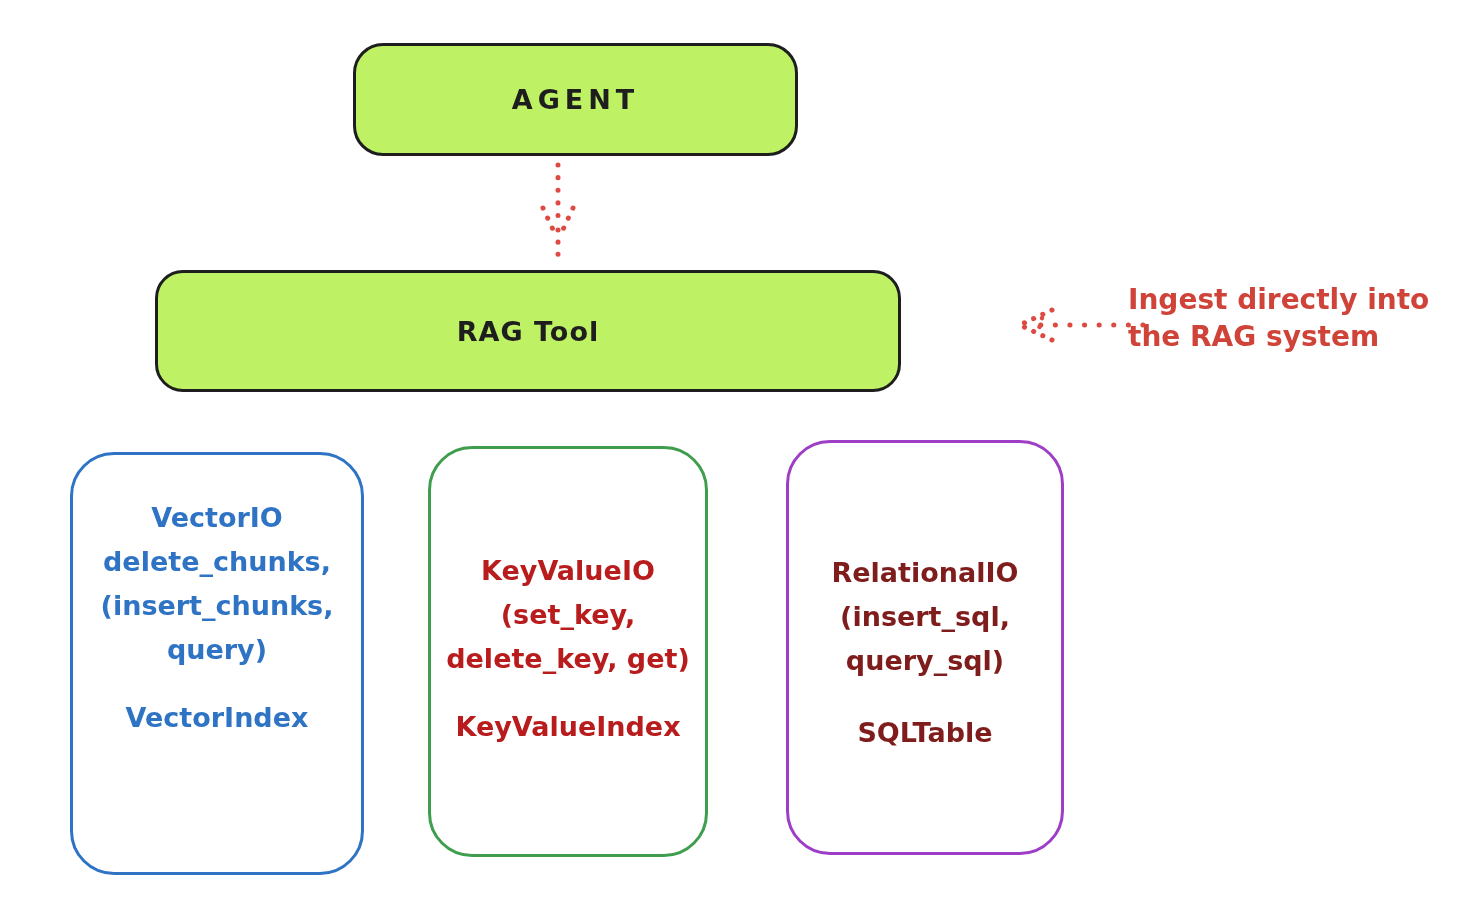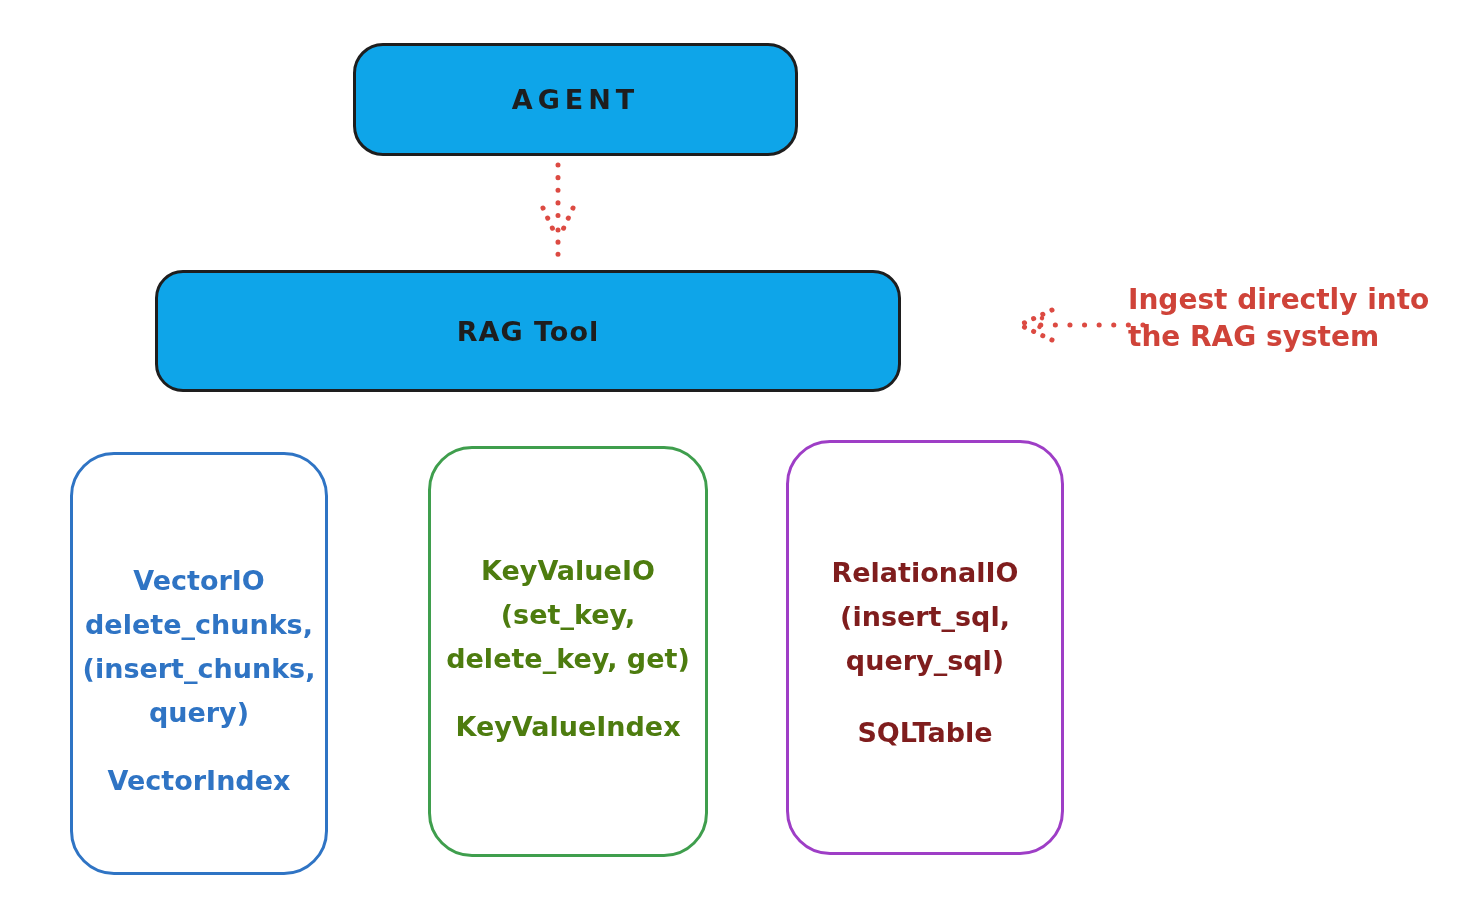--- a/index.html
+++ b/index.html
@@ -15,21 +15,21 @@
     height: 910px;
     background: #ffffff;
     overflow: hidden;
   }
   .node {
     position: absolute;
     box-sizing: border-box;
     display: flex;
     align-items: center;
     justify-content: center;
-    background: #0ea5e9;
+    background: #bef264;
   }
   
   .agent-box {
     left: 353px; top: 43px;
     width: 445px; height: 113px;
     border: 3.5px solid #1e1e1e;
     border-radius: 30px;
     font-size: 27px;
     font-weight: 700;
     letter-spacing: 5px;
@@ -54,32 +54,32 @@
     border-radius: 44px;
     text-align: center;
     font-size: 27px;
     font-weight: 600;
     background: #ffffff;
   }
   .backend .line { line-height: 44px; white-space: nowrap; }
   .backend .index-label { line-height: 44px; white-space: nowrap; }
   .b-vector {
     left: 70px; top: 452px;
-    width: 258px; height: 423px;
-    padding-top: 104px;
+    width: 294px; height: 423px;
+    padding-top: 41px;
     border-color: #2f74c4;
     color: #2f74c4;
   }
   .b-vector .index-label { margin-top: 24px; }
   .b-keyvalue {
     left: 428px; top: 446px;
     width: 280px; height: 411px;
     padding-top: 100px;
     border-color: #3f9e4d;
-    color: #4d7c0f;
+    color: #b91c1c;
   }
   .b-keyvalue .index-label { margin-top: 24px; }
   .b-relational {
     left: 786px; top: 440px;
     width: 278px; height: 415px;
     padding-top: 108px;
     border-color: #9e3ec6;
     color: #7f1d1d;
   }
   .b-relational .index-label { margin-top: 28px; }

